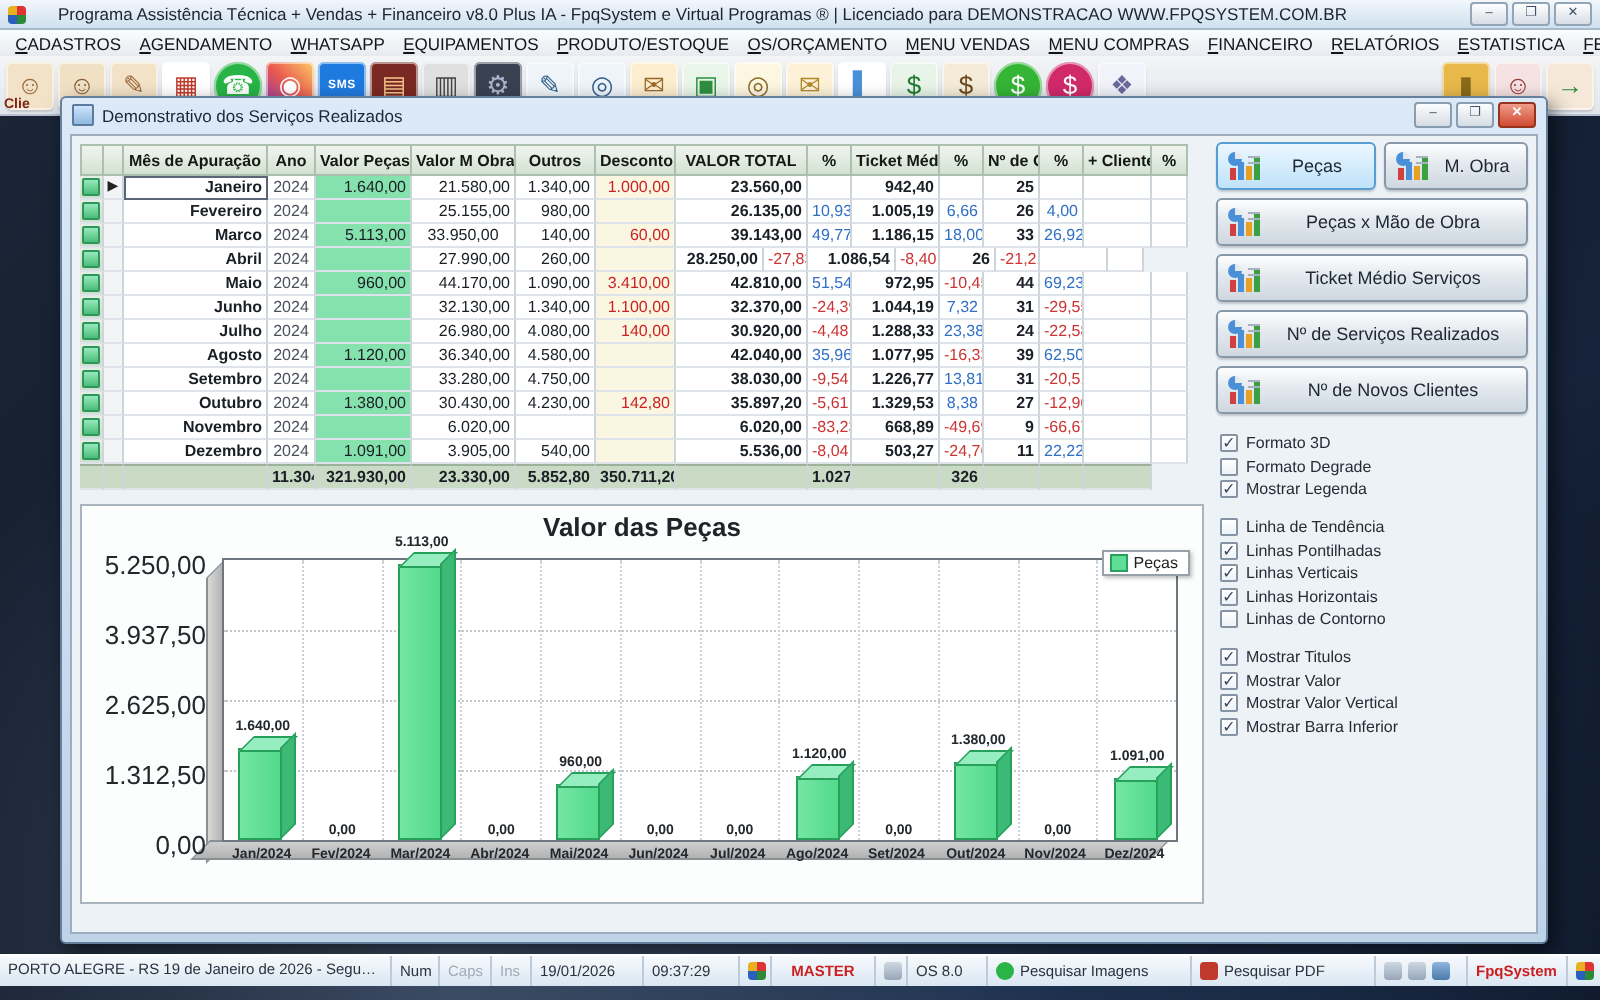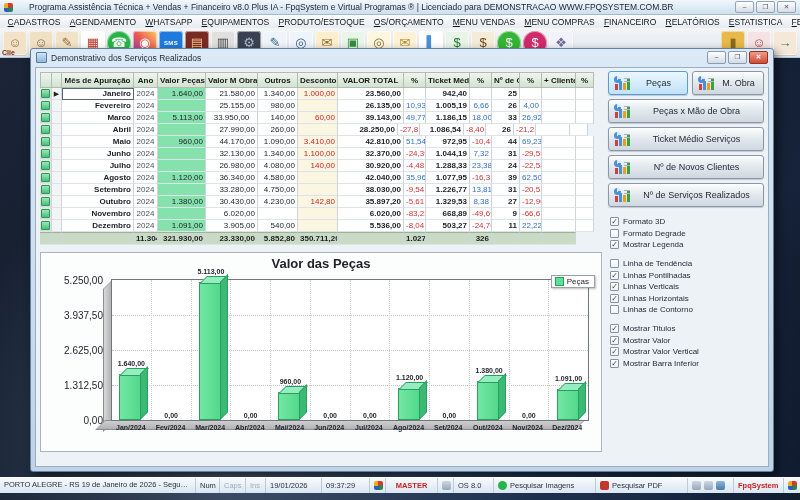--- a/index.html
+++ b/index.html
@@ -79,21 +79,21 @@
   #slots{position:absolute;left:0;top:0;width:100%;height:100%;display:flex}
   .slot{flex:1;position:relative;border-right:1px dotted #cdd1d5}
   .slot:last-child{border-right:none}
   .bar{position:absolute;bottom:0;left:50%;width:20px;margin-left:-12px;
     background:linear-gradient(90deg,#74e6a4,#52d98c);border:1px solid #27a05c}
   .bar::before{content:"";position:absolute;left:-1px;top:-7px;width:100%;height:6px;
     background:#96eec0;border:1px solid #27a05c;transform:skewX(-45deg);transform-origin:0 100%}
   .bar::after{content:"";position:absolute;left:100%;top:-1px;width:6px;height:100%;
     background:#3cb974;border:1px solid #27a05c;transform:skewY(-45deg);transform-origin:0 0}
   .bval{position:absolute;left:50%;transform:translateX(-50%);font-size:7px;font-weight:bold;color:#23282d;white-space:nowrap}
-  .yl{position:absolute;left:0;width:62px;text-align:right;font-size:10px;color:#23282d}
+  .yl{position:absolute;left:0;width:62px;text-align:right;font-size:13px;color:#23282d}
   #xlabels{position:absolute;left:70px;top:171px;width:476px;display:flex}
   .xl{flex:1;text-align:center;font-size:7px;font-weight:bold;color:#23282d;white-space:nowrap}
   #legend{position:absolute;right:6px;top:22px;background:#fff;border:1px solid #98a0a8;
     box-shadow:1px 1px 2px rgba(0,0,0,.25);display:flex;align-items:center;gap:3px;padding:1px 5px 1px 3px;font-size:8px;color:#222}
   .swatch{width:7px;height:7px;background:#5fdf96;border:1px solid #2aa05e}
   
   #rpanel{position:absolute;left:570px;top:0;width:160px;bottom:0;padding-top:3px;box-sizing:border-box}
   .rbtn{height:22px;border:1px solid #8898a9;border-radius:3px;margin:0 2px 4px 2px;
     background:linear-gradient(#fdfefe,#e3e9ee 45%,#cfd8e0);box-shadow:0 1px 1px rgba(0,0,0,.18);
     display:flex;align-items:center;gap:5px;padding:0 5px;font-size:9px;color:#1d2633;white-space:nowrap}
@@ -280,21 +280,21 @@
           <div class="td c-ind" style="width: 12px;">
             <span class="ind-sq"></span>
           </div>
           <div class="td c-mark" style="width: 10px;"></div>
           <div class="td left bold" style="width: 72px;">Abril</div>
           <div class="td c-ano" style="width: 24px;">2024</div>
           <div class="td right c-pecas" style="width: 48px;"></div>
           <div class="td right" style="width: 52px;">27.990,00</div>
           <div class="td right" style="width: 40px;">260,00</div>
           <div class="td right c-desc" style="width: 40px;"></div>
-          <div class="td right bold" style="width: 60px;">28.250,00</div>
+          <div class="td right bold" style="width: 44px;">28.250,00</div>
           <div class="td right pct-neg" style="width: 22px;">-27,83</div>
           <div class="td right bold" style="width: 44px;">1.086,54</div>
           <div class="td right pct-neg" style="width: 22px;">-8,40</div>
           <div class="td right bold" style="width: 28px;">26</div>
           <div class="td right pct-neg" style="width: 22px;">-21,21</div>
           <div class="td right" style="width: 34px;"></div>
           <div class="td right" style="width: 18px;"></div>
         </div>
         <div class="tr">
           <div class="td c-ind" style="width: 12px;">
@@ -604,33 +604,33 @@
         </div>
         <div class="rbtn-row">
           <div class="rbtn" style="flex: 1 1 0%;">
             <span class="mini-chart">
               <span class="mc-pie"></span>
               <span class="mc-b mc1"></span>
               <span class="mc-b mc2"></span>
               <span class="mc-b mc3"></span>
               <span class="mc-b mc4"></span>
             </span>
-            <span class="lbl">Nº de Novos Clientes</span>
+            <span class="lbl">Nº de Serviços Realizados</span>
           </div>
         </div>
         <div class="rbtn-row">
           <div class="rbtn" style="flex: 1 1 0%;">
             <span class="mini-chart">
               <span class="mc-pie"></span>
               <span class="mc-b mc1"></span>
               <span class="mc-b mc2"></span>
               <span class="mc-b mc3"></span>
               <span class="mc-b mc4"></span>
             </span>
-            <span class="lbl">Nº de Serviços Realizados</span>
+            <span class="lbl">Nº de Novos Clientes</span>
           </div>
         </div>
         <div class="cbgroup">
           <label class="cb">
             <span class="box">✓</span>
             <span>Formato 3D</span>
           </label>
           <label class="cb">
             <span class="box"></span>
             <span>Formato Degrade</span>

